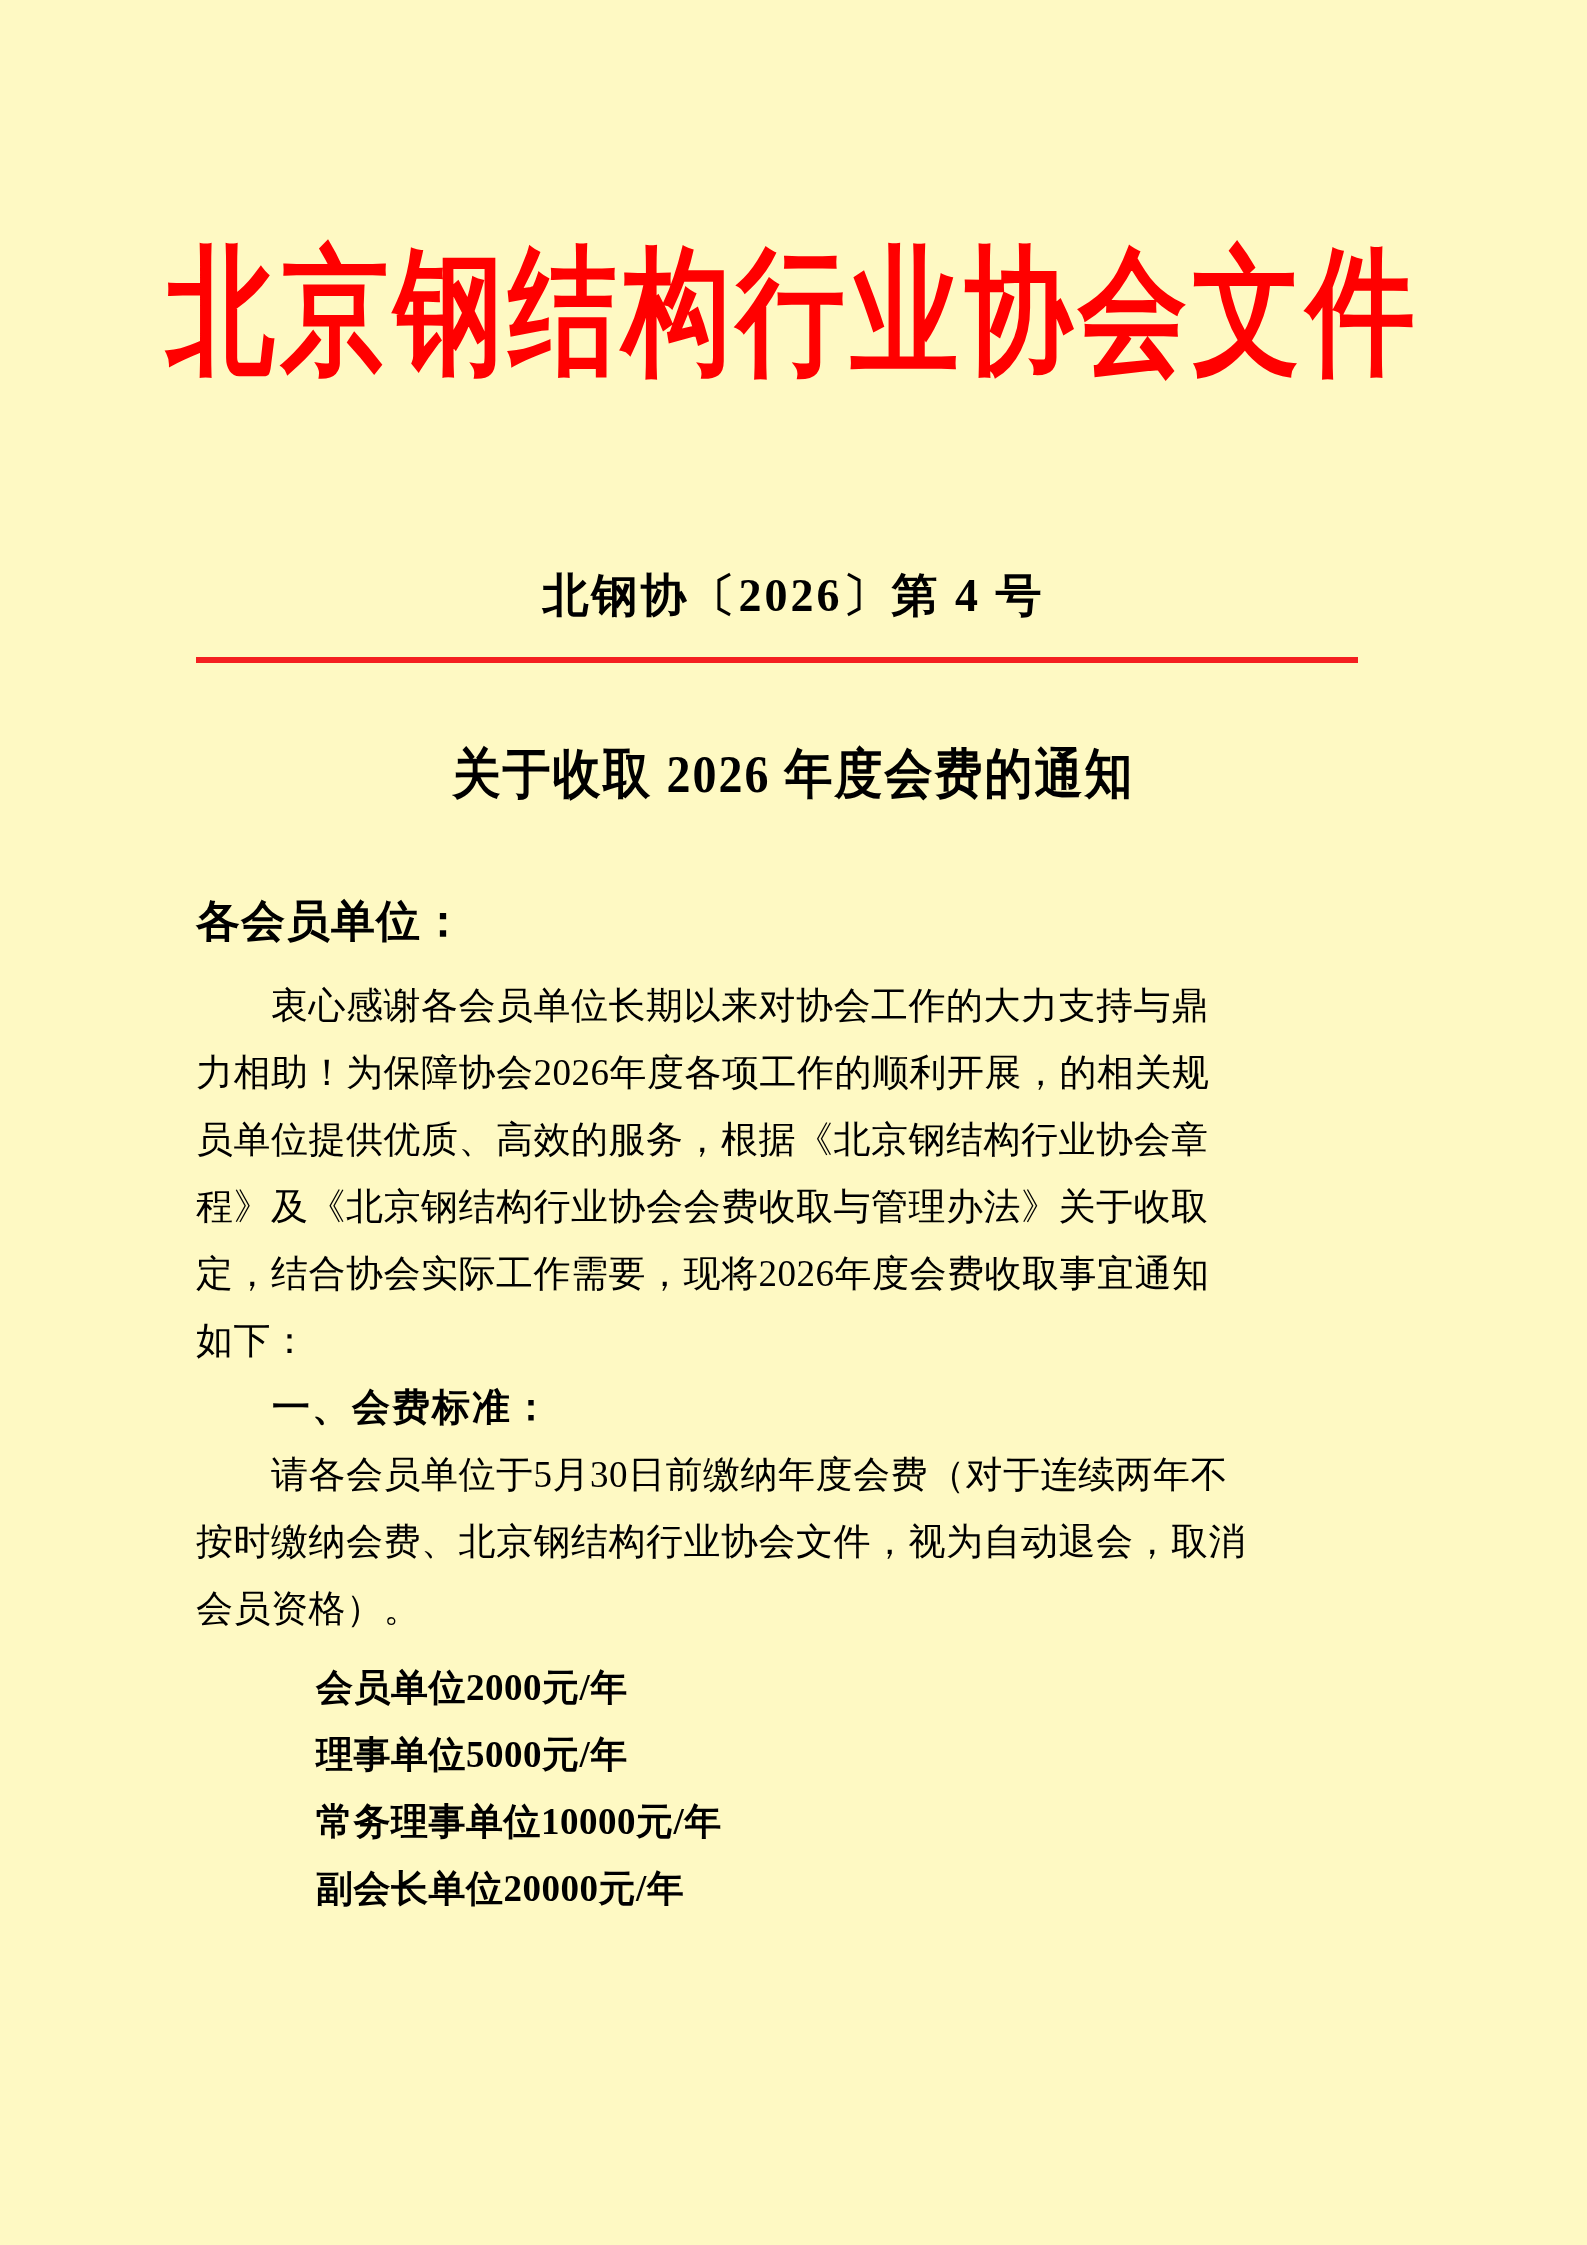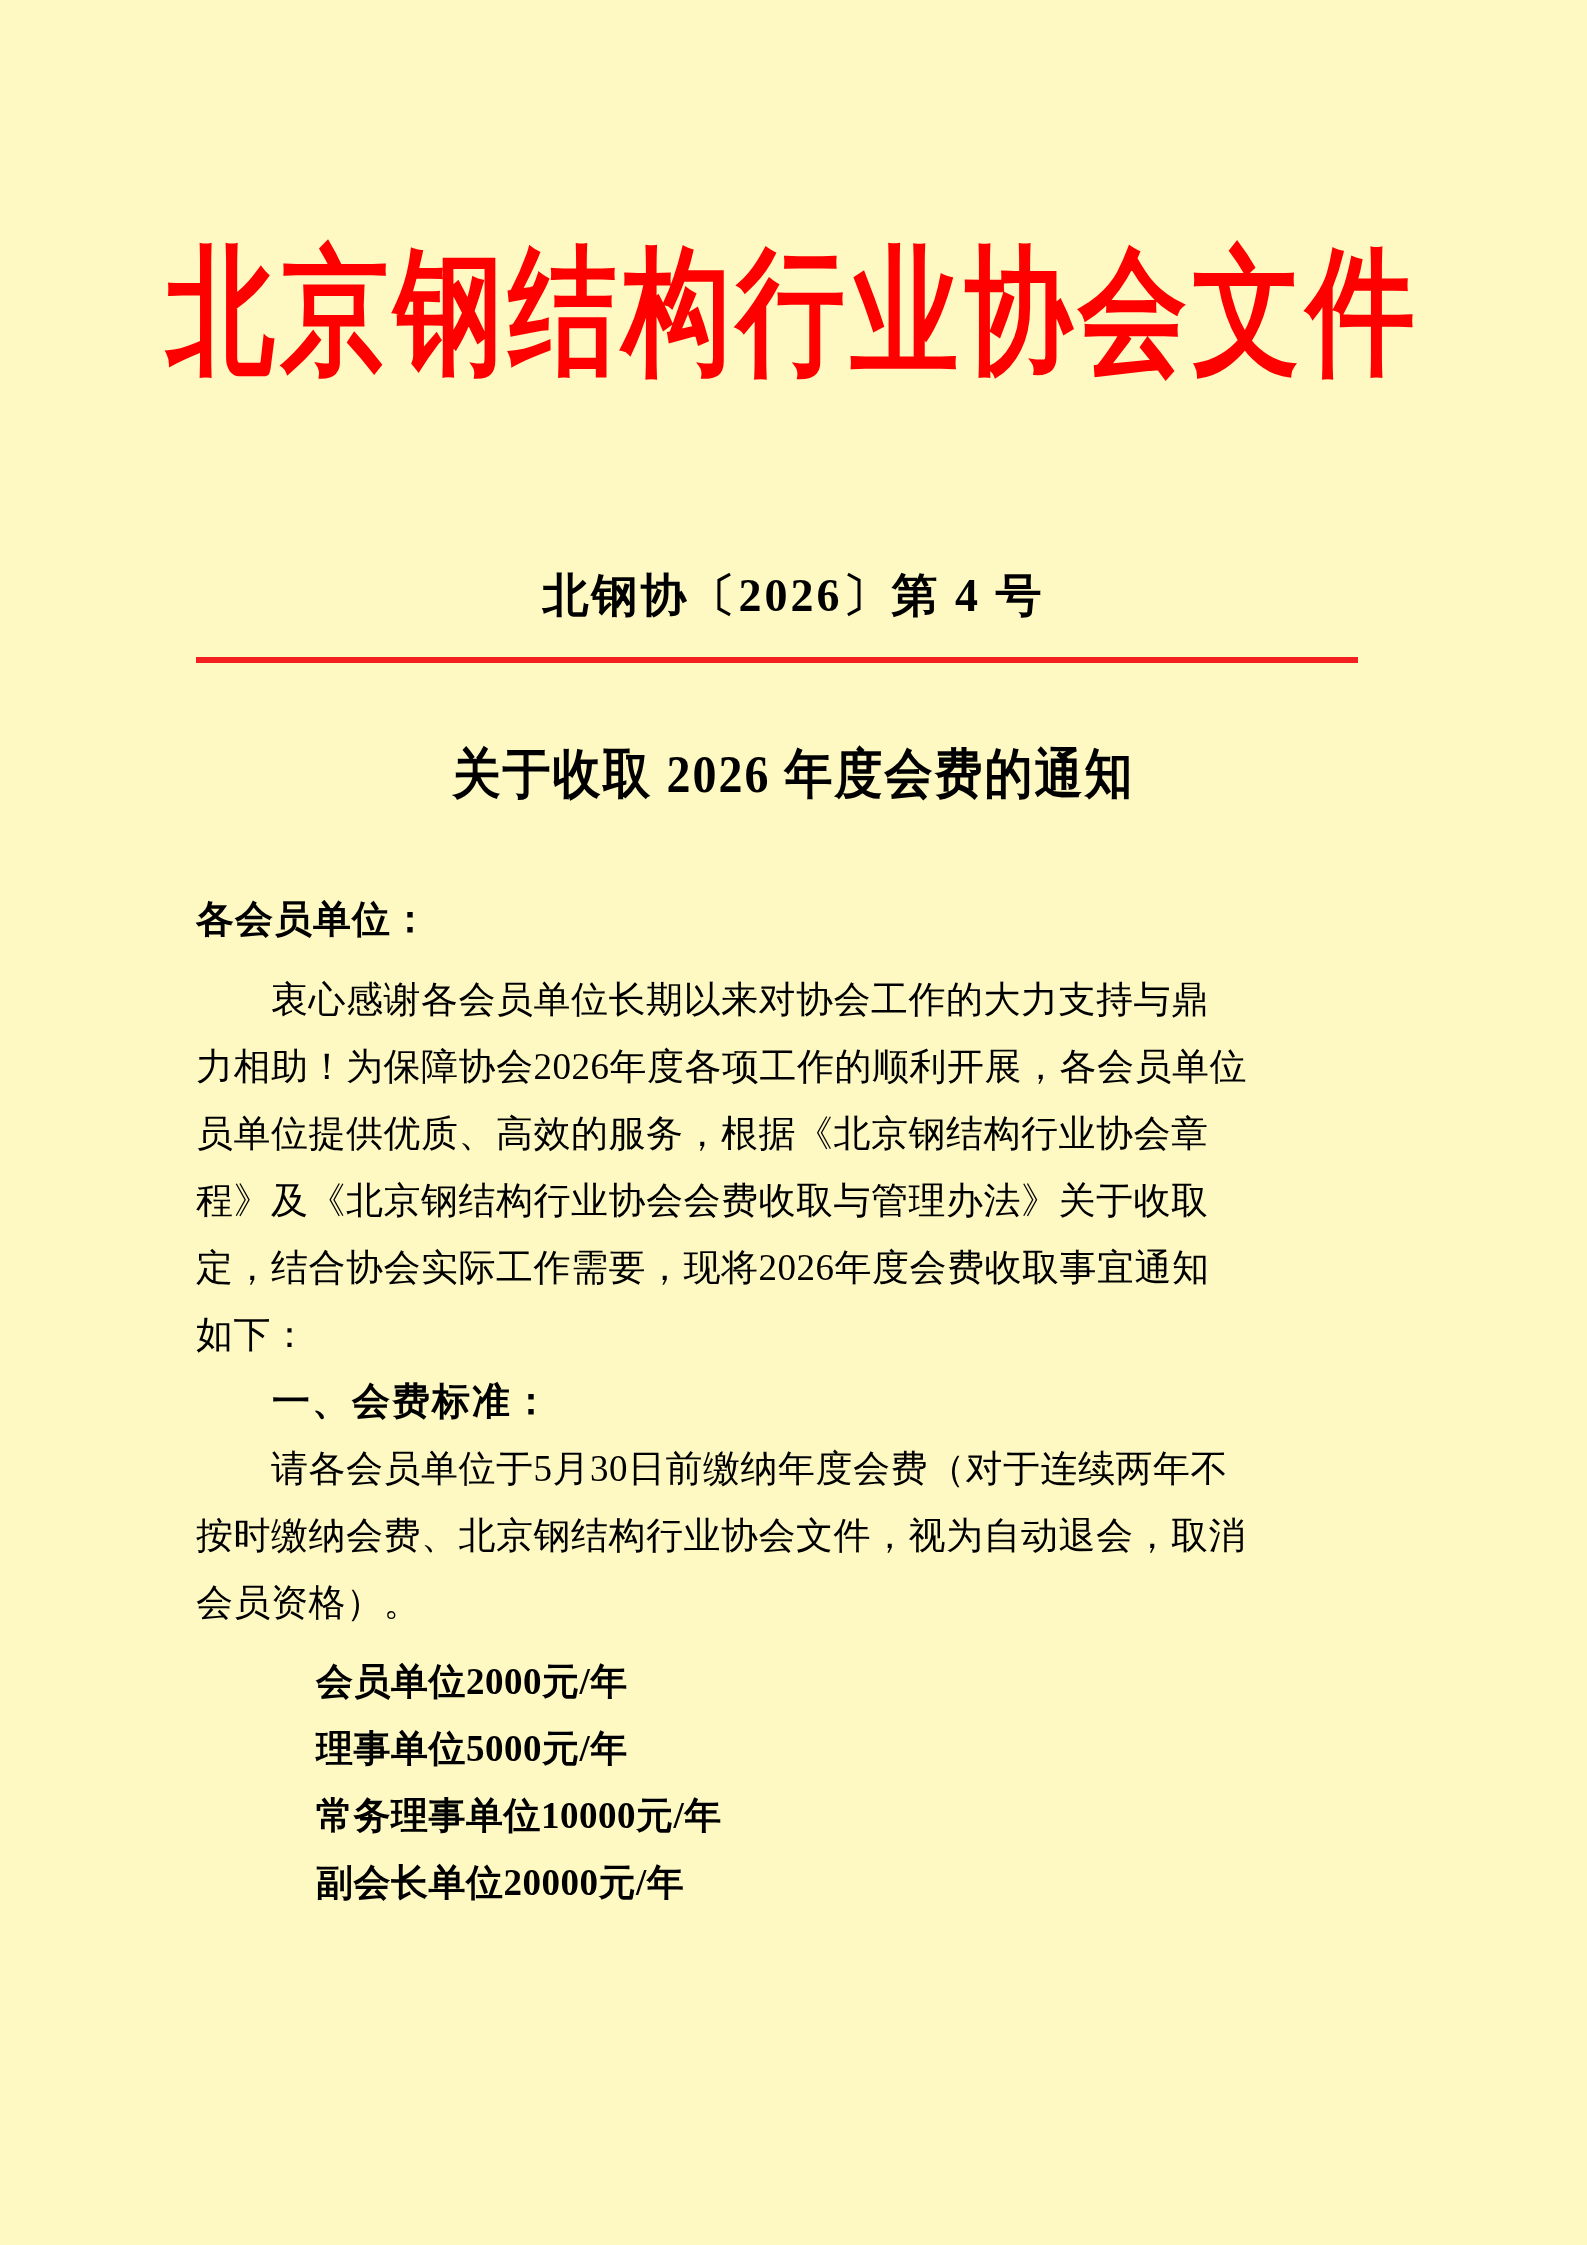--- a/index.html
+++ b/index.html
@@ -89,21 +89,21 @@
   .body-block {
     position: absolute;
     left: 196px;
     top: 900px;
     width: 1170px;
   }
 
   .salutation {
     font-family: "Liberation Serif", "DejaVu Serif", serif;
     font-weight: bold;
-    font-size: 38px;
+    font-size: 44px;
     line-height: 1.0;
     letter-spacing: 1px;
     margin: 0 0 28px 0;
   }
 
   .para {
     font-family: "Liberation Serif", "DejaVu Serif", serif;
     font-size: 37px;
     line-height: 67px;
     letter-spacing: 0.5px;
@@ -156,21 +156,21 @@
   <div class="red-rule"></div>
 
   <div class="doc-title">关于收取 2026 年度会费的通知</div>
 
   <div class="body-block">
 
     <p class="salutation">各会员单位：</p>
 
     <p class="para">
       <span class="ln">　　衷心感谢各会员单位长期以来对协会工作的大力支持与鼎</span>
-      <span class="ln">力相助！为保障协会2026年度各项工作的顺利开展，各会员单位</span>
+      <span class="ln">力相助！为保障协会2026年度各项工作的顺利开展，的相关规</span>
       <span class="ln">员单位提供优质、高效的服务，根据《北京钢结构行业协会章</span>
       <span class="ln">程》及《北京钢结构行业协会会费收取与管理办法》关于收取</span>
       <span class="ln">定，结合协会实际工作需要，现将2026年度会费收取事宜通知</span>
       <span class="ln">如下：</span>
     </p>
 
     <p class="section-heading">一、会费标准：</p>
 
     <p class="para">
       <span class="ln">　　请各会员单位于5月30日前缴纳年度会费（对于连续两年不</span>

